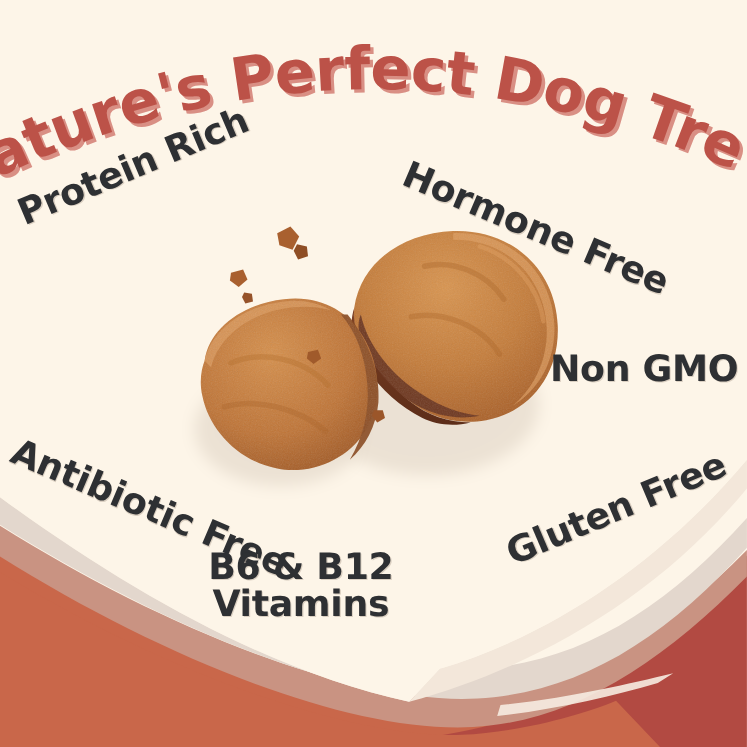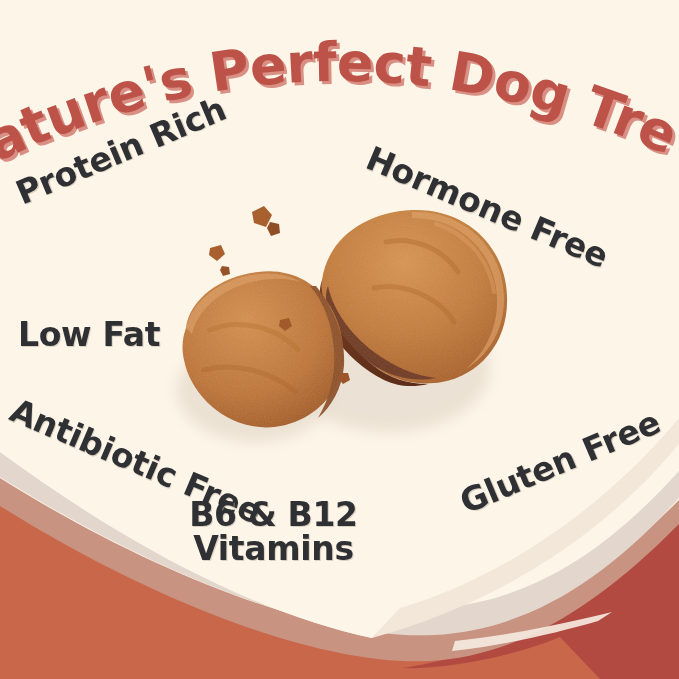--- a/index.html
+++ b/index.html
@@ -222,22 +222,22 @@
         <path d="M130,130 l9,-2 3,8 -7,5 -6,-5 z" fill="#a05a2b"></path>
         <path d="M190,183 l8,0 2,7 -7,4 -5,-6 z" fill="#9b562a"></path>
       </g>
     </svg>
   </div>
 
   <div class="label lbl-protein">Protein Rich</div>
 
   <div class="label lbl-hormone">Hormone Free</div>
 
-  <div class="label lbl-lowfat">Low Fat</div>
-
+
+  <div class="label lbl-nongmo">Non GMO</div>
 
   <div class="label lbl-anti">Antibiotic Free</div>
 
   <div class="label lbl-gluten">Gluten Free</div>
 
   <div class="label lbl-vitamins">
     <span class="vline">B6 &amp; B12</span>
     <span class="vline">Vitamins</span>
   </div>
 

